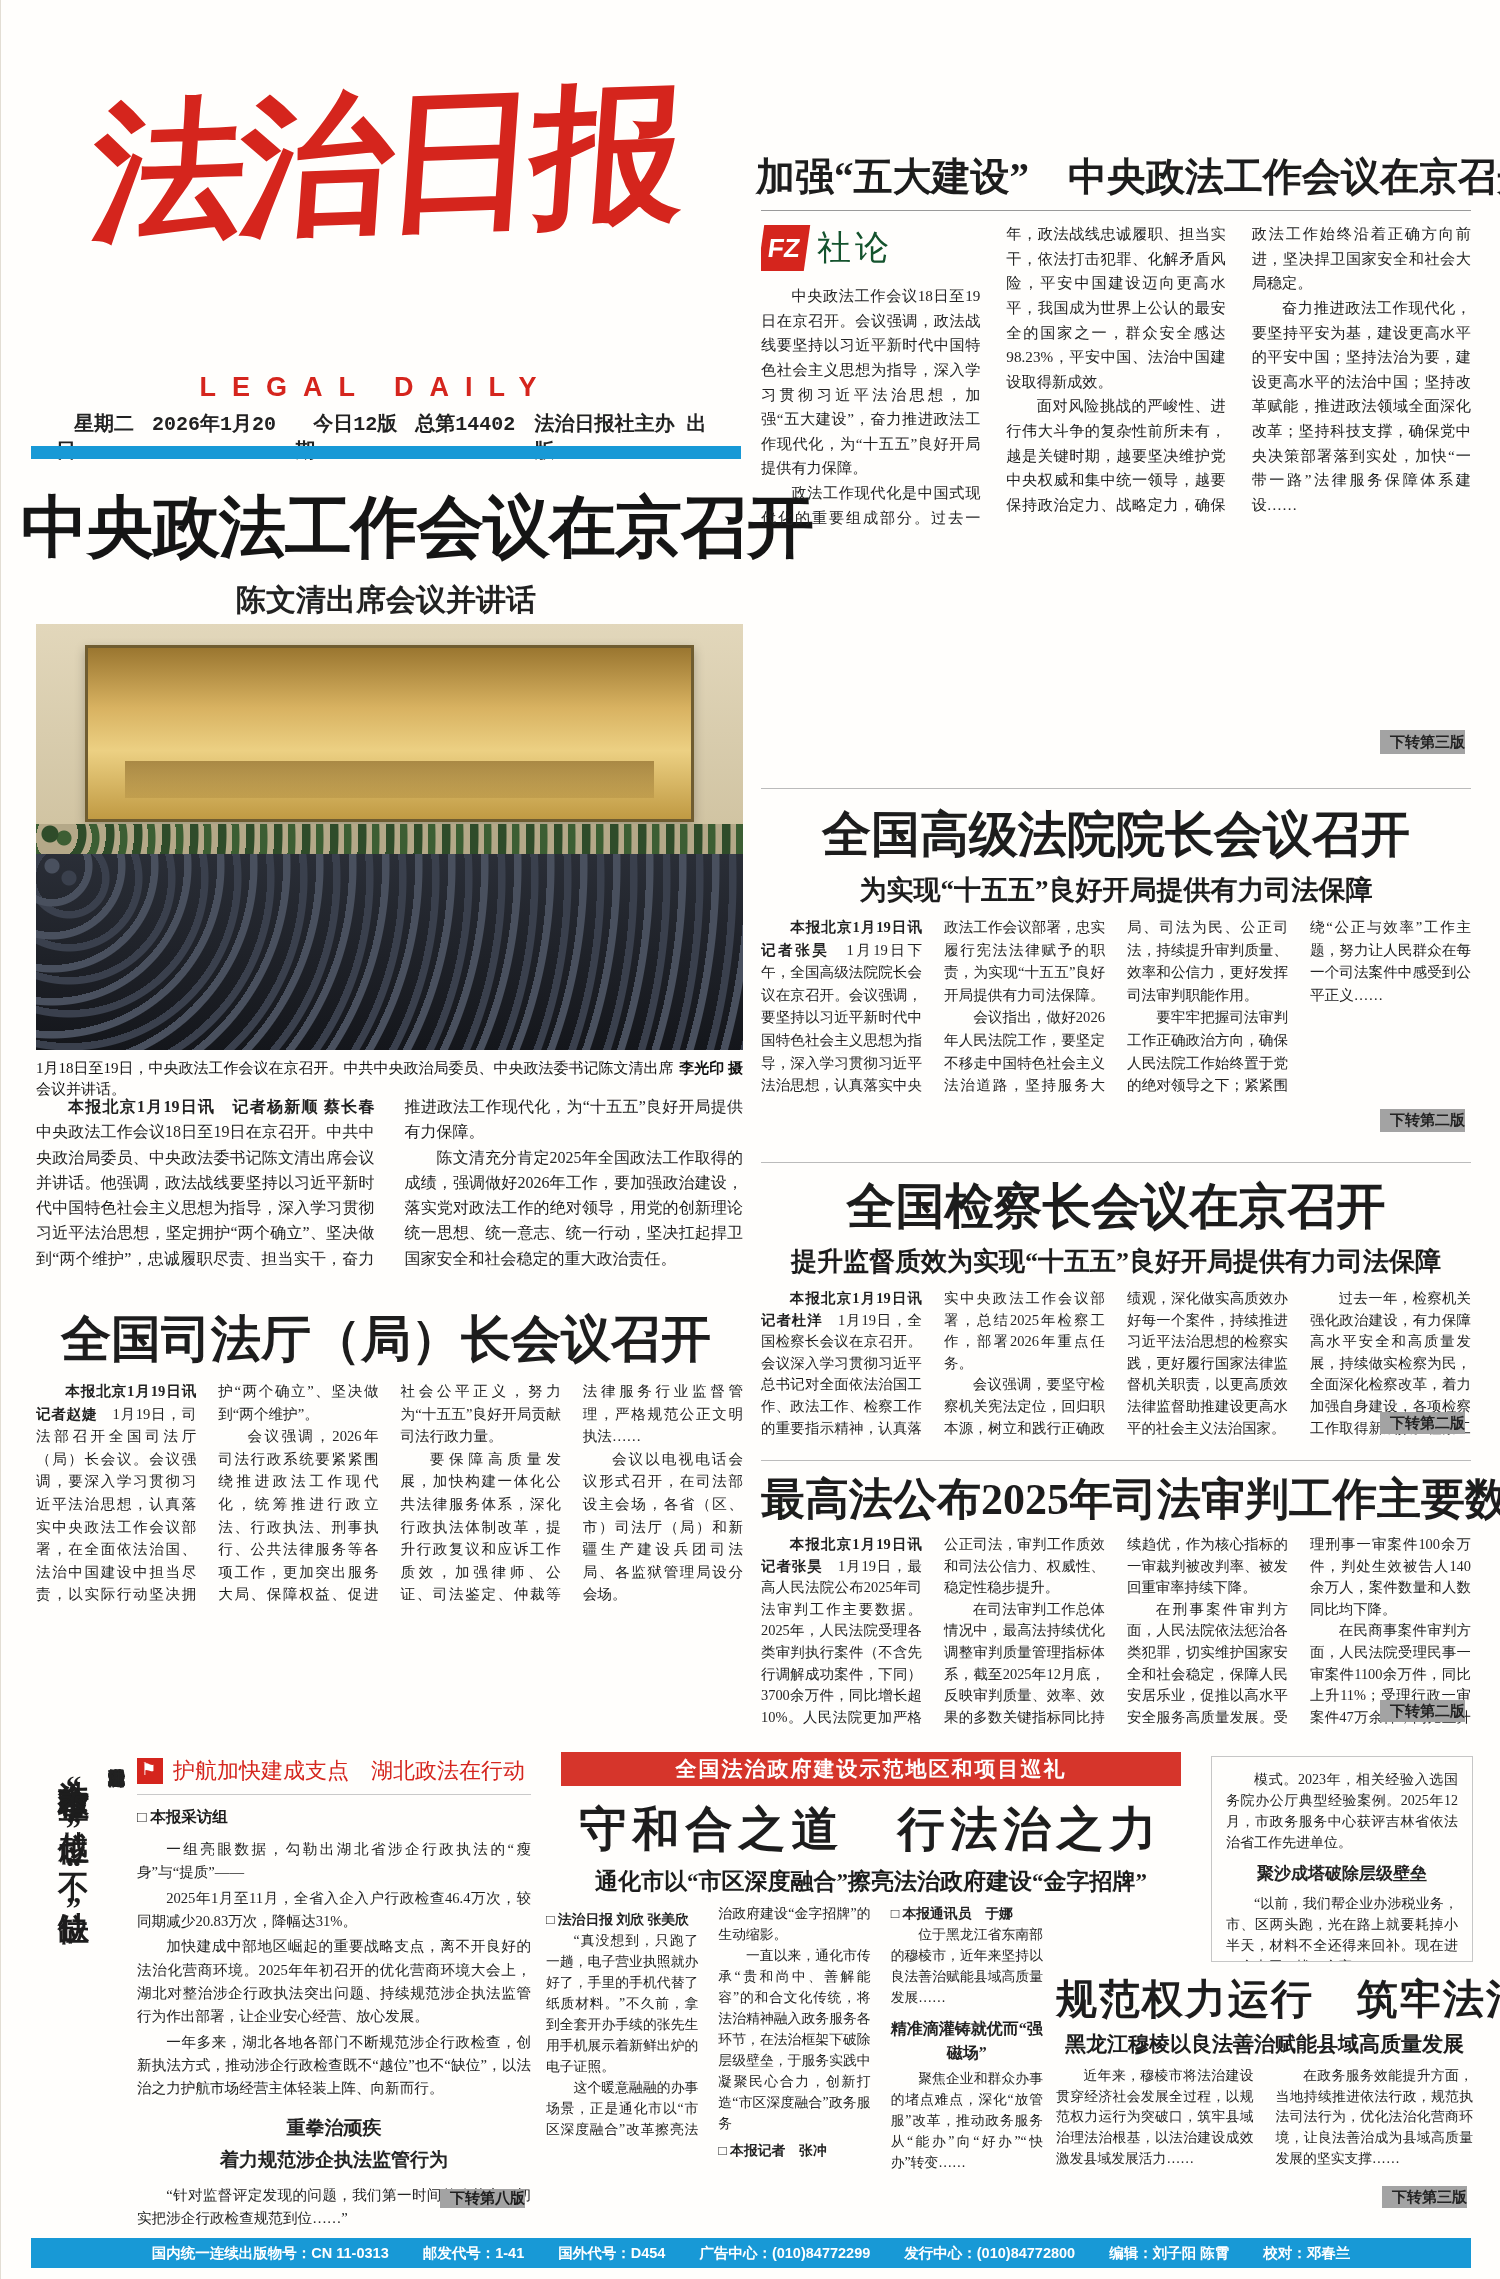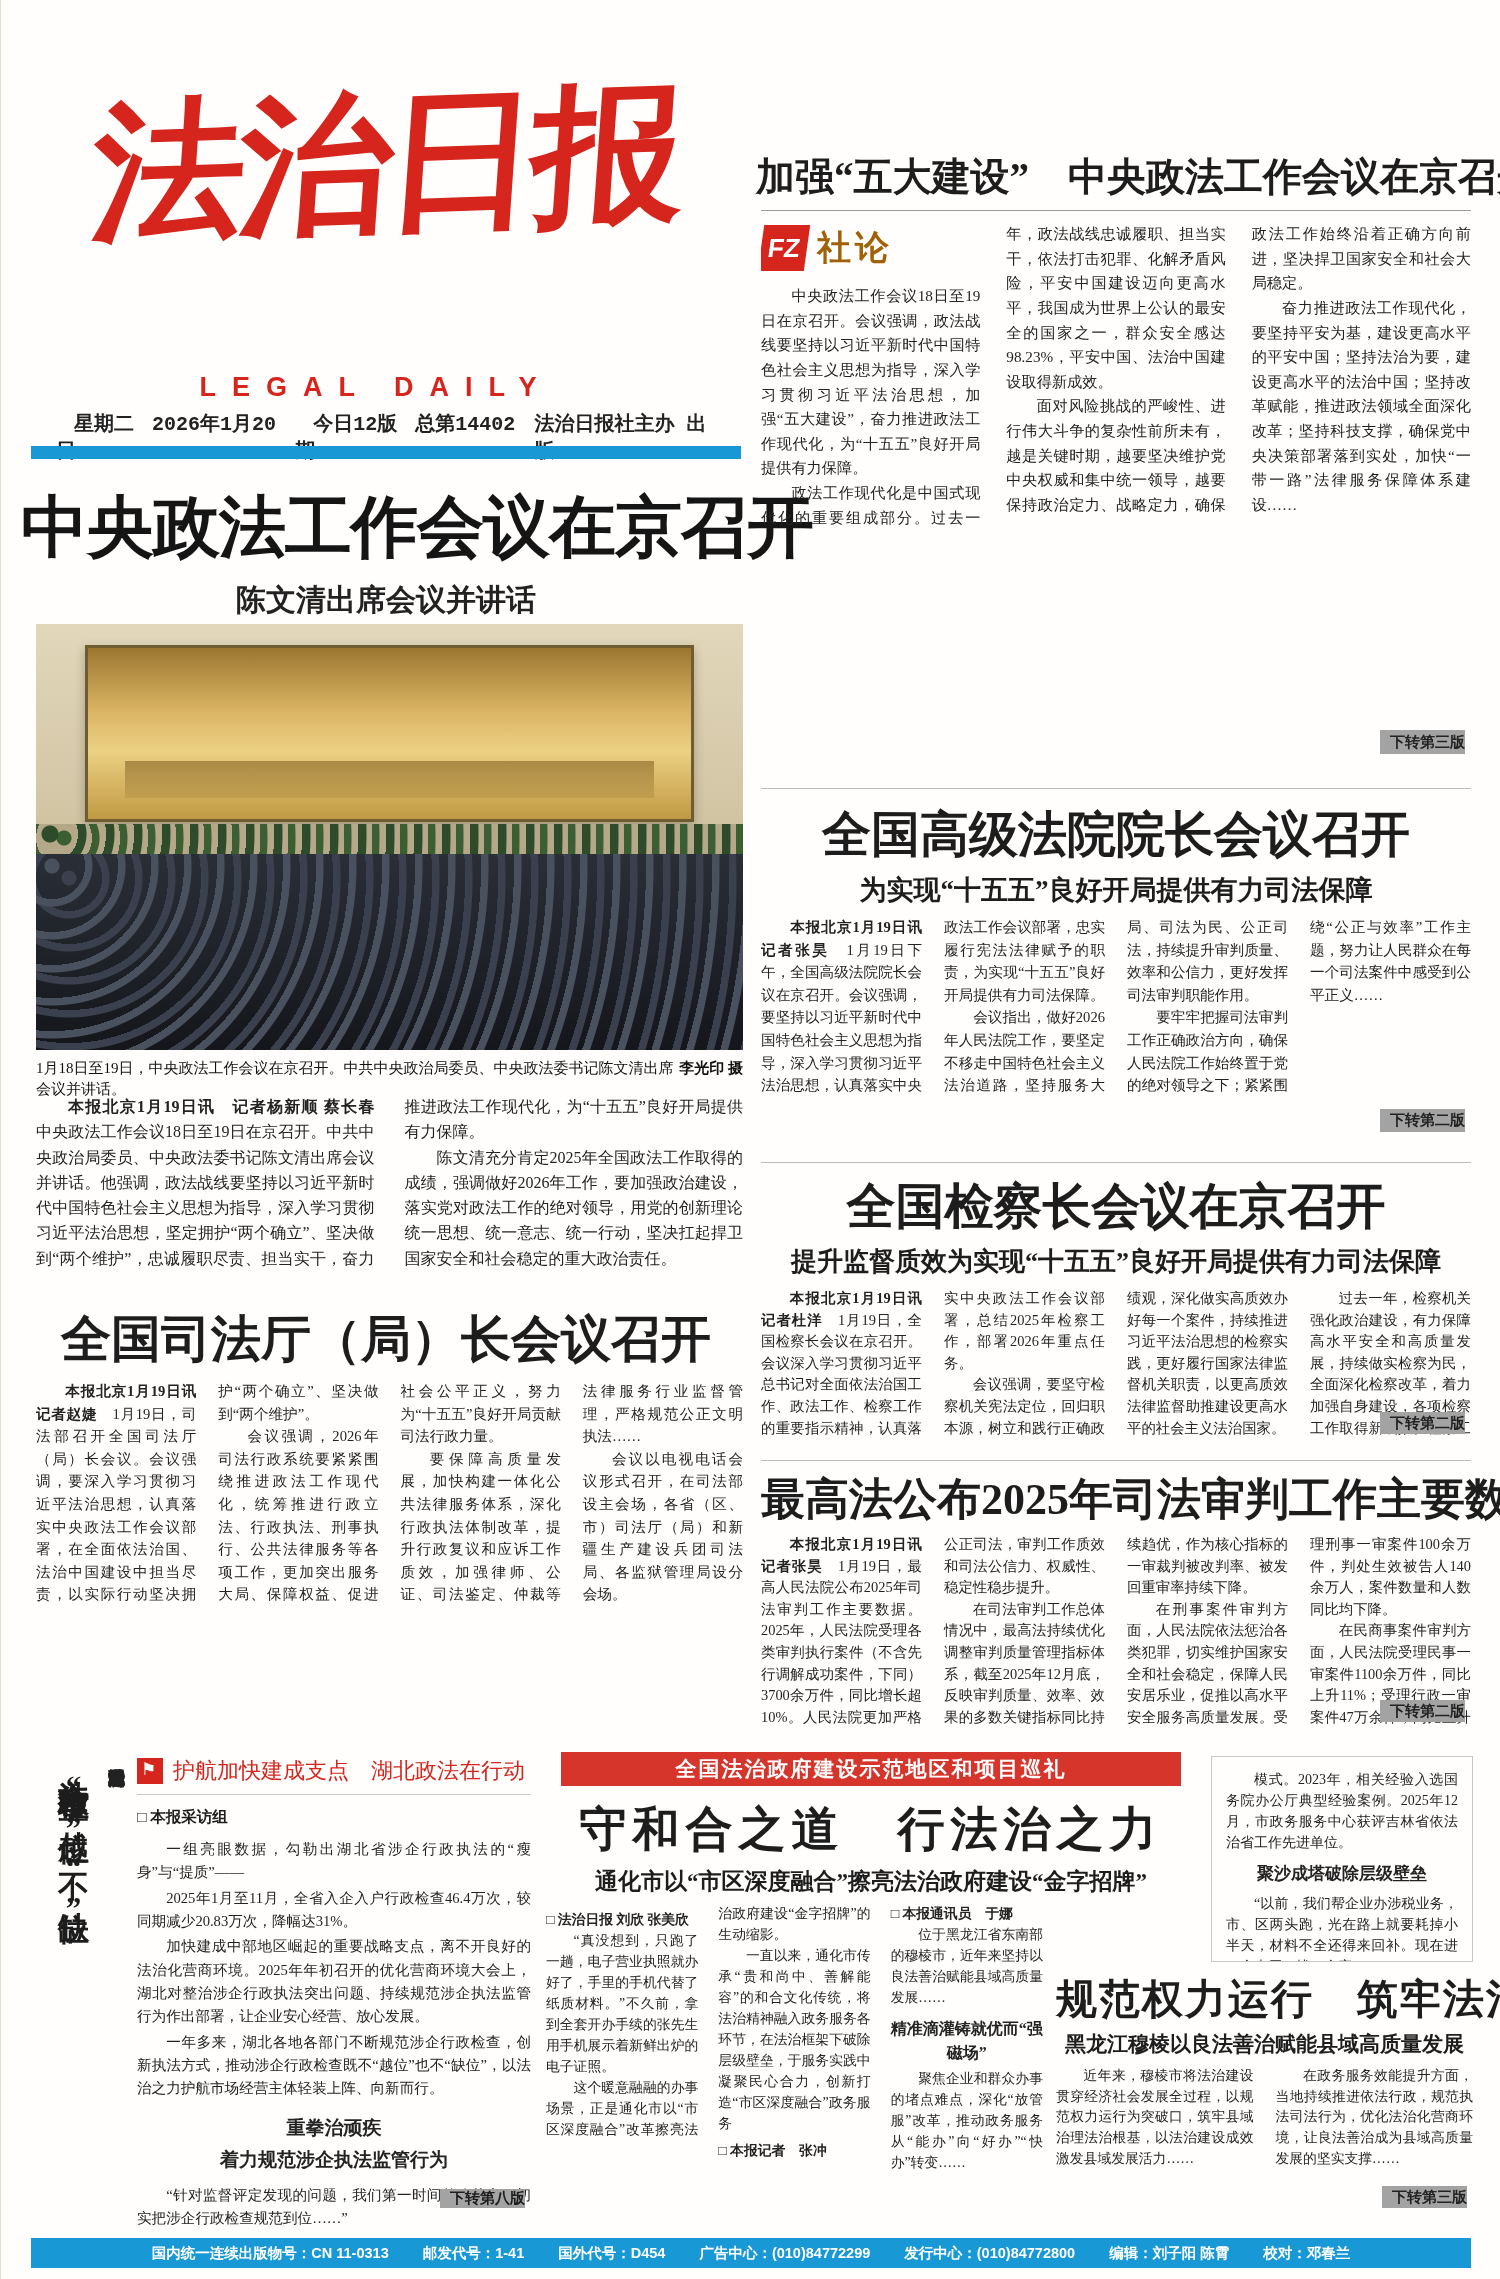--- a/index.html
+++ b/index.html
@@ -54,21 +54,21 @@
   
   .edit-title{left:755px;top:150px;width:720px;text-align:center;font-size:39px;font-weight:900;white-space:nowrap;}
   .rule{height:0;border-top:1px solid #9a9a9a;}
   .edit-rule{left:760px;top:210px;width:710px;}
   .edit-body{left:760px;top:222px;width:710px;height:552px;column-count:3;column-gap:26px;
     overflow:hidden;font-size:15.2px;line-height:1.62;}
   .edit-logo{display:flex;align-items:center;gap:10px;height:52px;margin-bottom:10px;break-inside:avoid;}
   .edit-logo .fz{width:46px;height:46px;background:#d5251d;color:#fff;font-weight:900;
     font-family:"Liberation Sans","DejaVu Sans",sans-serif;font-size:26px;display:flex;align-items:center;
     justify-content:center;transform:skewX(-8deg);}
-  .edit-logo .lbl{color:#a16207;font-size:34px;font-weight:700;letter-spacing:4px;}
+  .edit-logo .lbl{color:#14532d;font-size:34px;font-weight:400;letter-spacing:4px;}
   .jump{position:absolute;right:6px;bottom:20px;font-weight:bold;font-size:15px;background:#a3a3a3;padding-left:10px;}
   .colblock{overflow:hidden;}
 
   .sec-rule1{left:760px;top:788px;width:710px;border-top:1px solid #bbb;}
   .gaoyuan-title{left:760px;top:802px;width:710px;text-align:center;font-size:49px;font-weight:900;white-space:nowrap;}
   .gaoyuan-sub{left:760px;top:872px;width:710px;text-align:center;font-size:27px;font-weight:600;}
   .gaoyuan-body{left:760px;top:916px;width:710px;height:236px;column-count:4;column-gap:22px;font-size:14.6px;line-height:1.55;}
 
   .sec-rule2{left:760px;top:1162px;width:710px;border-top:1px solid #bbb;}
   .jiancha-title{left:760px;top:1174px;width:710px;text-align:center;font-size:49px;font-weight:900;white-space:nowrap;}

